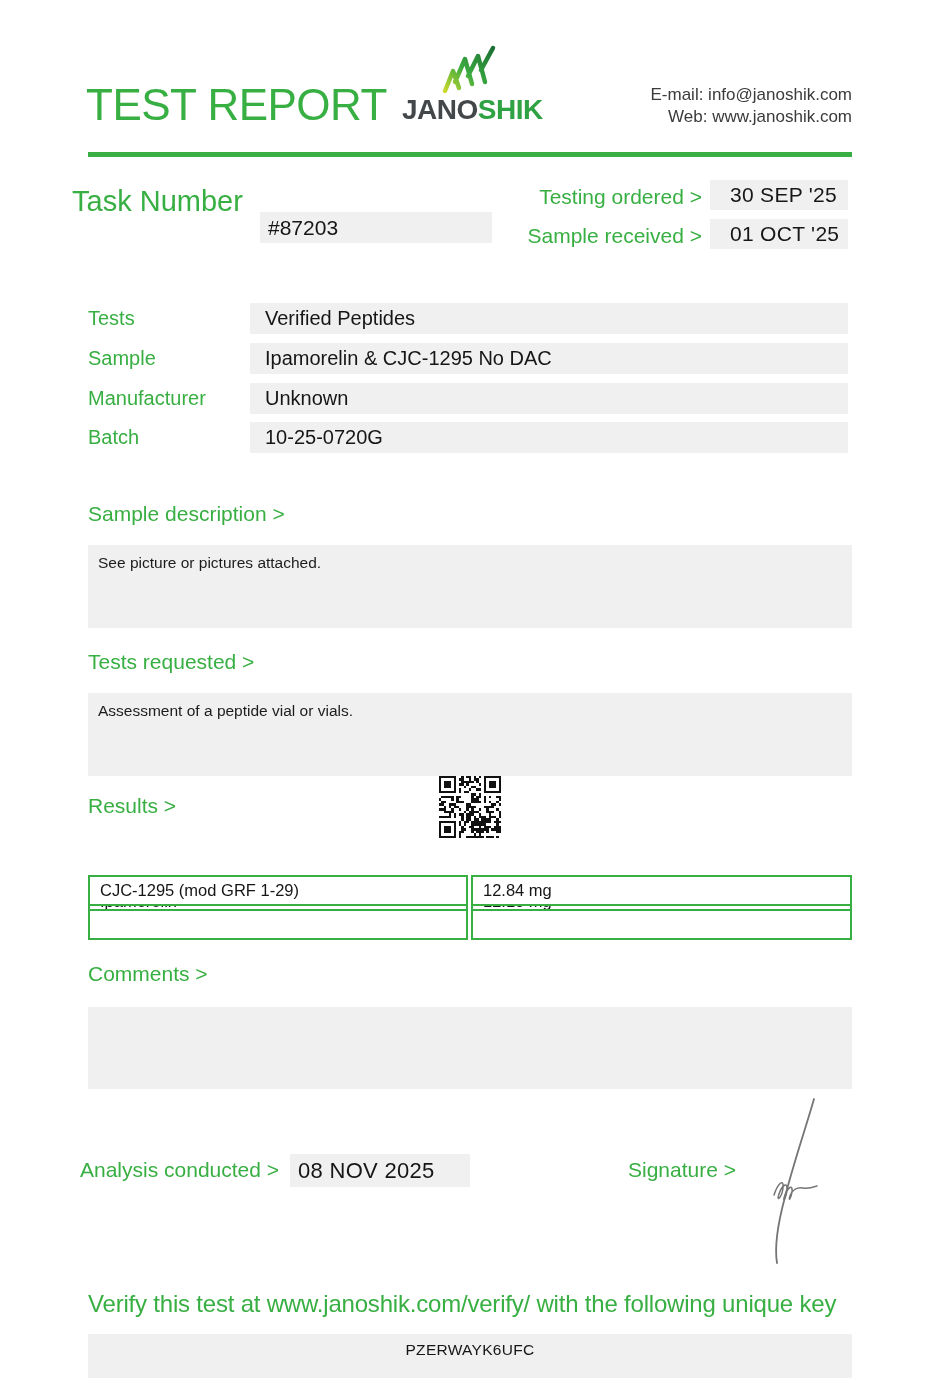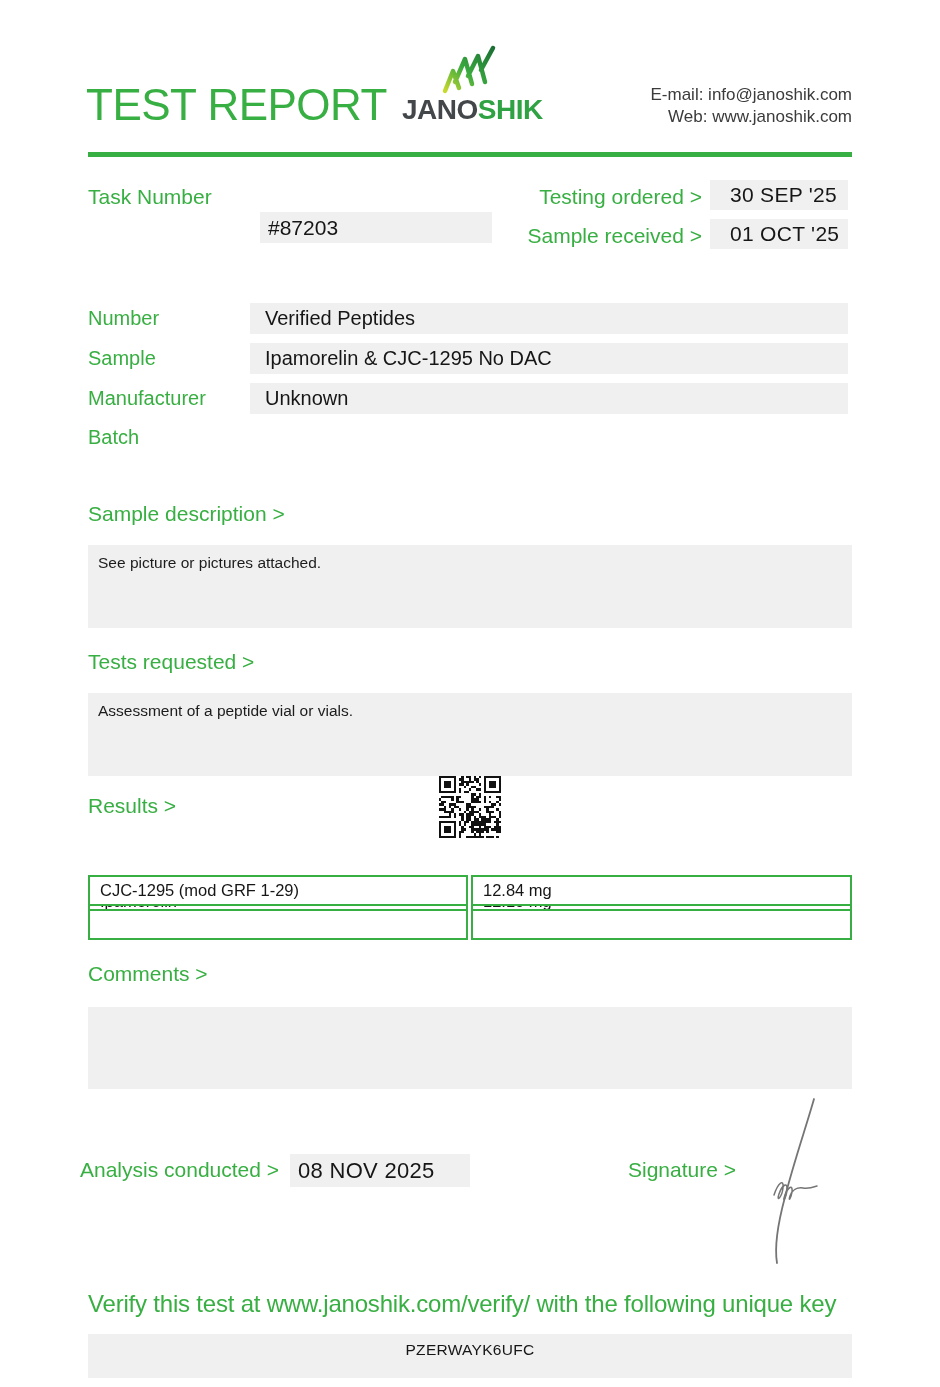--- a/index.html
+++ b/index.html
@@ -21,21 +21,21 @@
   .logo-icon{width:60px;height:50px;display:block;margin:0 auto;}
   .logo-text{font-size:28px;font-weight:700;letter-spacing:-0.5px;color:var(--logo-dark);line-height:30px;margin-top:1px;}
   .logo-text .shik{color:#2FA243;}
   .contact{position:absolute;right:88px;top:84px;text-align:right;font-size:17px;color:#3b3b3b;line-height:22px;}
   .divider{position:absolute;left:88px;top:152px;width:764px;height:5px;background:var(--green);}
 
   .glabel{position:absolute;color:var(--green);font-size:21px;}
   .rlabel{position:absolute;right:238px;text-align:right;color:var(--green);font-size:21px;}
   .valuebox{position:absolute;background:var(--gray);color:var(--text);font-weight:500;box-sizing:border-box;}
 
-  .task-label{left:88px;top:185px;font-size:21px;text-align:center;}
+  .task-label{left:72px;top:185px;font-size:29px;text-align:center;}
   .task-value{left:260px;top:180px;width:232px;height:31px;font-size:21px;line-height:31px;padding-left:8px;margin-top:32px;}
   .date-value{left:710px;width:138px;height:30px;font-size:21px;line-height:30px;padding-left:20px;letter-spacing:0.3px;}
 
   .info-label{position:absolute;left:88px;color:var(--green);font-size:20px;}
   .info-value{left:250px;width:598px;height:31px;font-size:20px;line-height:31px;padding-left:15px;}
 
   .heading{position:absolute;left:88px;color:var(--green);font-size:21px;}
   .graybox{position:absolute;left:88px;width:764px;background:var(--gray);}
   .boxtext{padding:9px 10px;font-size:15.5px;color:#1c1c1c;}
 
@@ -84,30 +84,31 @@
 
   <div class="task-label glabel">Task Number</div>
   <div class="valuebox task-value">#87203</div>
 
   <div class="rlabel" style="top:185px">Testing ordered &gt;</div>
   <div class="valuebox date-value" style="top:180px">30 SEP '25</div>
 
   <div class="rlabel" style="top:224px">Sample received &gt;</div>
   <div class="valuebox date-value" style="top:219px">01 OCT '25</div>
 
-  <div class="info-label" style="top:307px">Number</div>
+  <div class="info-label" style="top:307px">Tests</div>
   <div class="valuebox info-value" style="top:303px">Verified Peptides</div>
 
   <div class="info-label" style="top:347px">Sample</div>
   <div class="valuebox info-value" style="top:343px">Ipamorelin &amp; CJC-1295 No DAC</div>
 
   <div class="info-label" style="top:387px">Manufacturer</div>
   <div class="valuebox info-value" style="top:383px">Unknown</div>
 
   <div class="info-label" style="top:426px">Batch</div>
+  <div class="valuebox info-value" style="top:422px">10-25-0720G</div>
 
   <div class="heading" style="top:502px">Sample description &gt;</div>
   <div class="graybox" style="top:545px;height:83px">
     <div class="boxtext">See picture or pictures attached.</div>
   </div>
 
   <div class="heading" style="top:650px">Tests requested &gt;</div>
   <div class="graybox" style="top:693px;height:83px">
     <div class="boxtext">Assessment of a peptide vial or vials.</div>
   </div>

